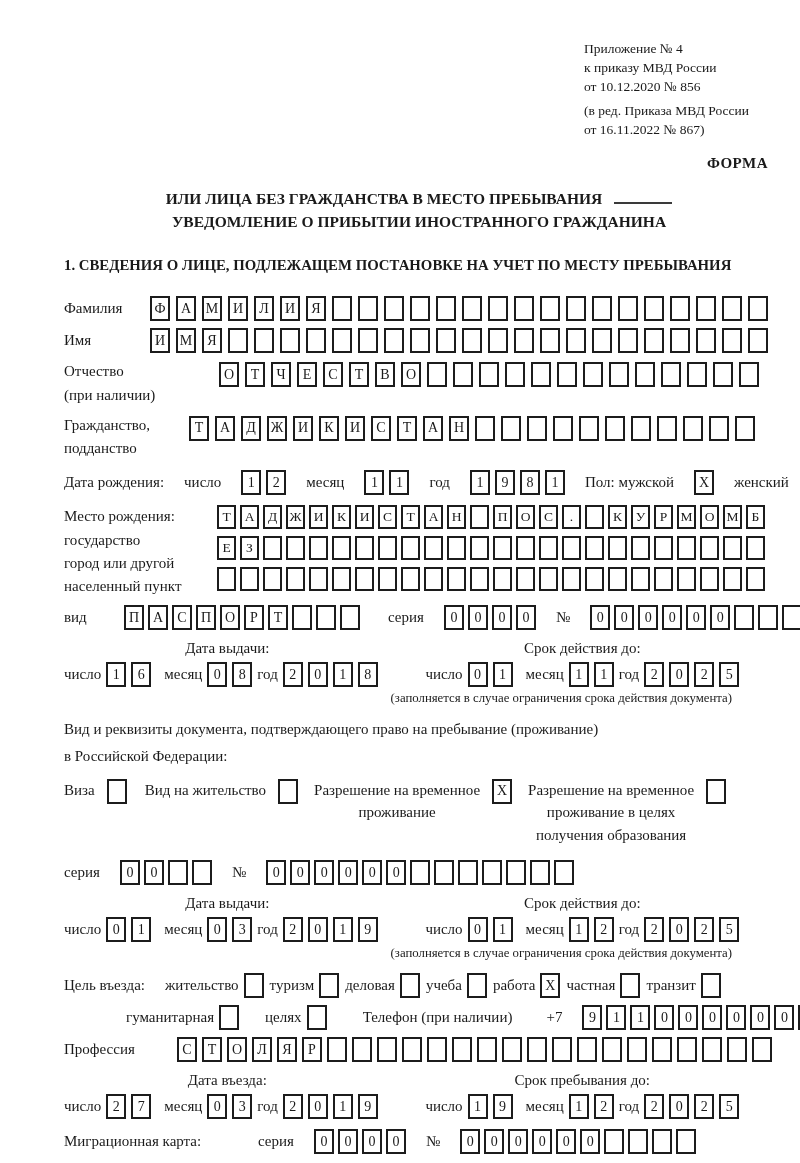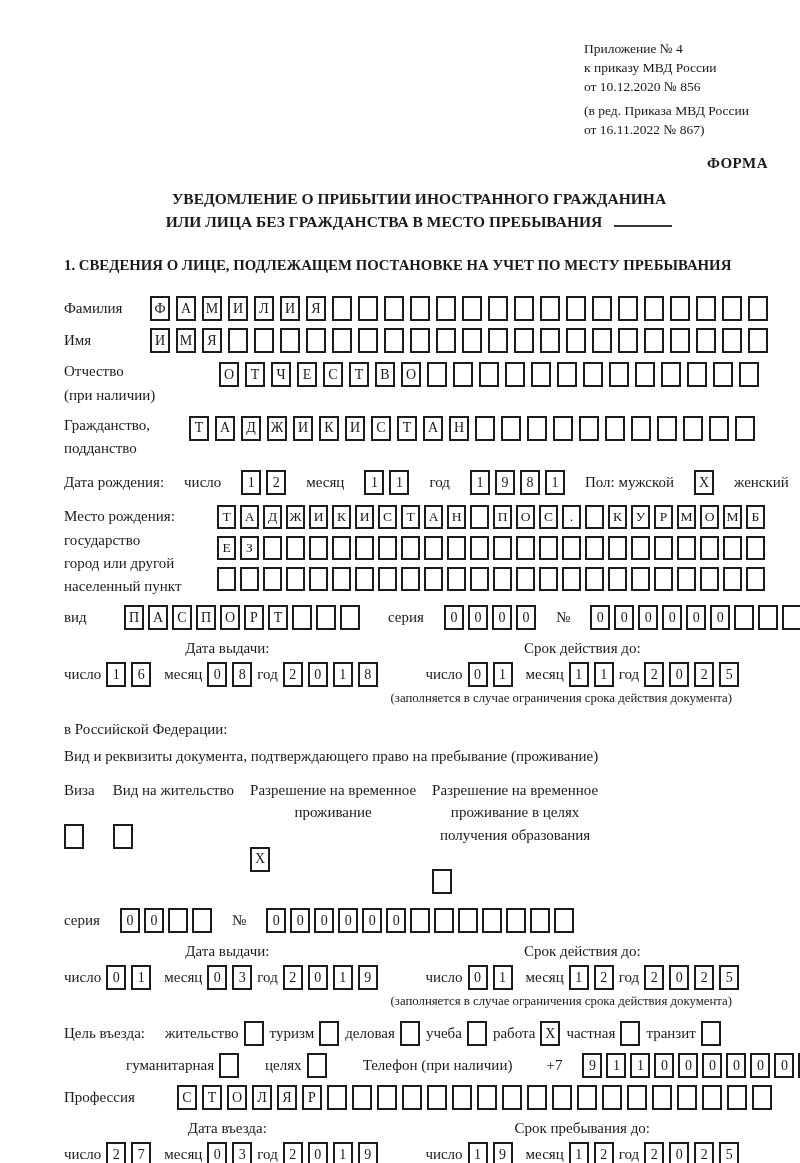--- a/index.html
+++ b/index.html
@@ -42,21 +42,21 @@
   .dcol.left{flex:0 0 46%;}
   .dcol.right{flex:1;}
   .dhead{text-align:center;font-size:15px;margin-bottom:5px;}
   .drow{display:flex;align-items:center;gap:5px;}
   .dnote{font-size:12.8px;margin-top:4px;white-space:nowrap;}
 
   .intro{font-size:15px;line-height:1.75;margin-top:10px;}
 
   
   .permits{display:flex;align-items:flex-start;gap:10px;margin-top:10px;margin-bottom:14px;}
-  .permit{display:flex;align-items:flex-start;gap:23px;flex-direction:column;}
+  .permit{display:flex;align-items:flex-start;gap:12px;}
   .permit .plabel{font-size:15px;line-height:1.5;text-align:center;}
   .permit .plabel.single{white-space:nowrap;}
 
   
   .opts{display:flex;align-items:center;gap:6px;}
   .opt{display:flex;align-items:center;gap:5px;}
   .indent60{margin-left:62px;}
   .mt10{margin-top:10px;}
   .mt12{margin-top:12px;}
 </style>
@@ -71,24 +71,24 @@
     <div>от 10.12.2020 № 856</div>
     <div class="amend">
       <div>(в ред. Приказа МВД России</div>
       <div>от 16.11.2022 № 867)</div>
     </div>
   </div>
 
   <div class="forma">ФОРМА</div>
 
   <div class="title">
-    <div>УВЕДОМЛЕНИЕ О ПРИБЫТИИ ИНОСТРАННОГО ГРАЖДАНИНА</div>
     <div>
       <span>ИЛИ ЛИЦА БЕЗ ГРАЖДАНСТВА В МЕСТО ПРЕБЫВАНИЯ</span><span class="blank-line"></span>
     </div>
+    <div>УВЕДОМЛЕНИЕ О ПРИБЫТИИ ИНОСТРАННОГО ГРАЖДАНИНА</div>
   </div>
 
   <div class="section">1. СВЕДЕНИЯ О ЛИЦЕ, ПОДЛЕЖАЩЕМ ПОСТАНОВКЕ НА УЧЕТ ПО МЕСТУ ПРЕБЫВАНИЯ</div>
 
   <div class="row">
     <span class="lbl w66">Фамилия</span>
     <span class="cells">
         <span class="cell">Ф</span>
         <span class="cell">А</span>
         <span class="cell">М</span>
@@ -405,22 +405,22 @@
             <span class="cell">0</span>
             <span class="cell">2</span>
             <span class="cell">5</span>
           </span>
       </div>
       <div class="dnote">(заполняется в случае ограничения срока действия документа)</div>
     </div>
   </div>
 
   <div class="intro">
+    <div>Вид и реквизиты документа, подтверждающего право на пребывание (проживание)</div>
     <div>в Российской Федерации:</div>
-    <div>Вид и реквизиты документа, подтверждающего право на пребывание (проживание)</div>
   </div>
 
   <div class="permits">
     <div class="permit">
       <span class="plabel single">Виза</span>
       <span class="cells">
           <span class="cell"></span>
         </span>
     </div>
     <div class="permit" style="margin-left:8px;">

